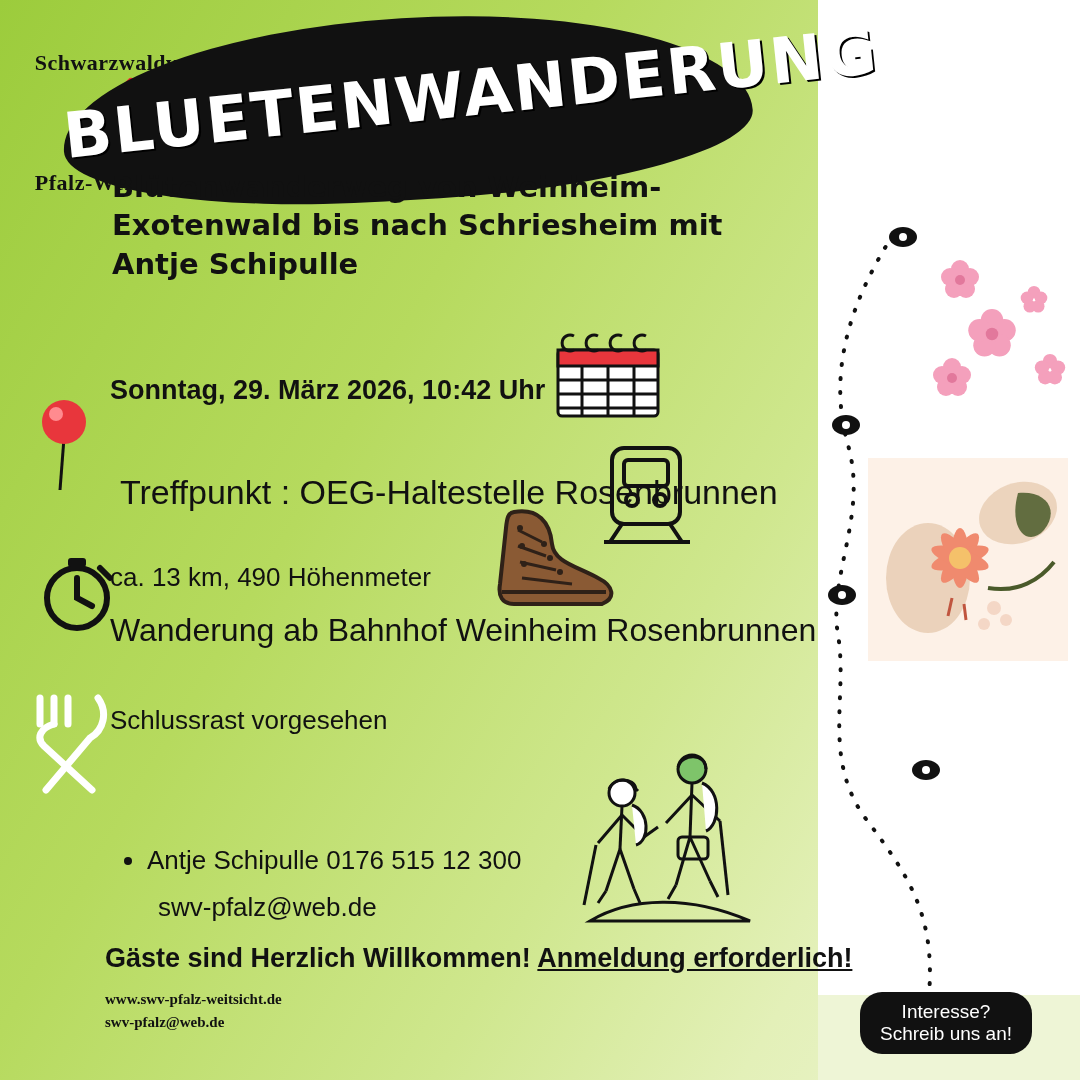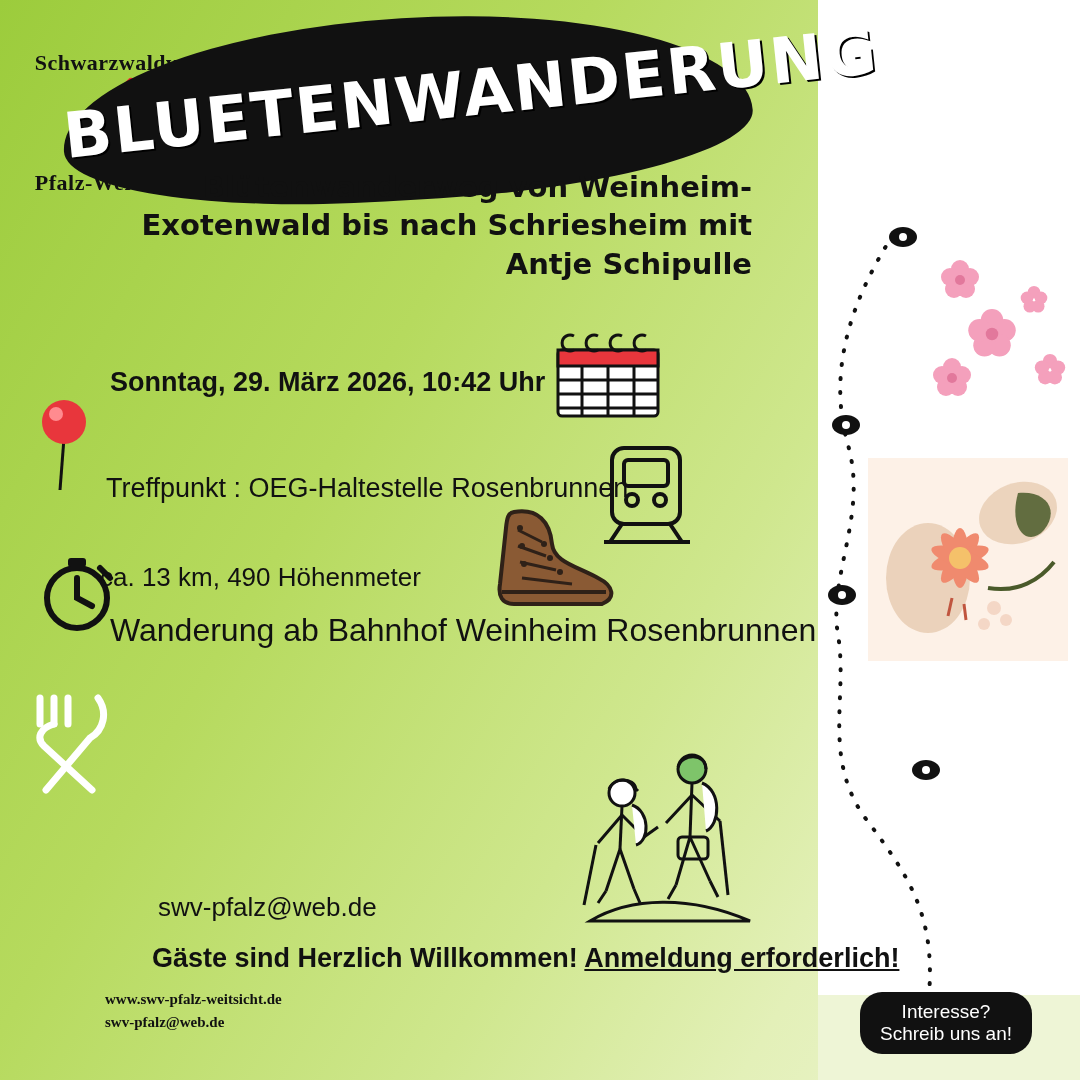--- a/index.html
+++ b/index.html
@@ -129,40 +129,40 @@
     font-family: "DejaVu Sans", sans-serif;
     transform: rotate(-6deg);
     text-shadow: 2px 2px 0 #000;
   }
 
   .subtitle {
     position: absolute;
     top: 168px;
     left: 112px;
     width: 640px;
-    text-align: right;
+    text-align: left;
     font-size: 29px;
     font-weight: bold;
     line-height: 1.32;
     color: #111;
     font-family: "DejaVu Sans", sans-serif;
   }
 
   
   .row { position: absolute; color: #111; }
 
-  .r-date  { top: 367px; left: 110px; font-size: 27px; font-weight: bold; }
-  .r-meet  { top: 473px; left: 106px; font-size: 27px; }
-  .r-dist  { top: 562px; left: 100px; font-size: 26px; }
+  .r-date  { top: 375px; left: 110px; font-size: 27px; font-weight: bold; }
+  .r-meet  { top: 473px; left: 120px; font-size: 34px; }
+  .r-dist  { top: 562px; left: 110px; font-size: 26px; }
   .r-dist2 { top: 612px; left: 110px; font-size: 32px; }
   .r-rast  { top: 705px; left: 110px; font-size: 26px; }
   .r-lead  { top: 796px; left: 105px; font-size: 26px; }
   .r-bullet{ top: 845px; left: 125px; font-size: 26px; }
   .r-mail  { top: 892px; left: 158px; font-size: 26px; }
-  .r-guest { top: 943px; left: 105px; font-size: 27px; font-weight: bold; margin-left: 47px; }
+  .r-guest { top: 943px; left: 105px; font-size: 27px; font-weight: bold; }
   .r-guest u { text-decoration: underline; }
 
   .footer {
     position: absolute;
     top: 988px;
     left: 105px;
     font-size: 15px;
     font-weight: bold;
     line-height: 1.55;
     color: #111;
@@ -376,21 +376,27 @@
       <path d="M150 76 L158 150"></path>
       <path d="M132 38 C 152 46, 150 80, 136 86" fill="#fff"></path>
       <rect x="108" y="92" width="30" height="22" rx="4"></rect>
     </g>
   </svg>
 
   <div class="row r-date">Sonntag, 29. März 2026, 10:42 Uhr</div>
   <div class="row r-meet">Treffpunkt : OEG-Haltestelle Rosenbrunnen</div>
   <div class="row r-dist">ca. 13 km,  490 Höhenmeter</div>
   <div class="row r-dist2">Wanderung ab Bahnhof Weinheim Rosenbrunnen</div>
-
+  <div class="row r-rast">Schlussrast vorgesehen</div>
+
+  <div class="row r-bullet">
+    <ul class="lead-list">
+      <li>Antje Schipulle  0176 515 12 300</li>
+    </ul>
+  </div>
   <div class="row r-mail">swv-pfalz@web.de</div>
 
   <div class="row r-guest">
     <span>Gäste sind Herzlich Willkommen! </span><u>Anmeldung erforderlich!</u>
   </div>
 
   <div class="footer">
     <div>www.swv-pfalz-weitsicht.de</div>
     <div>swv-pfalz@web.de</div>
   </div>

